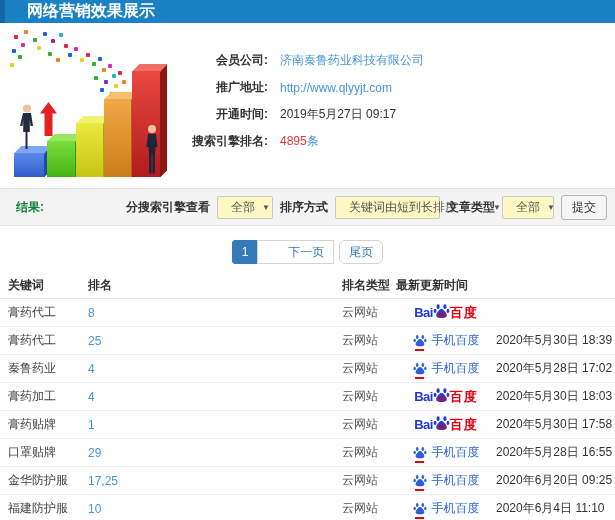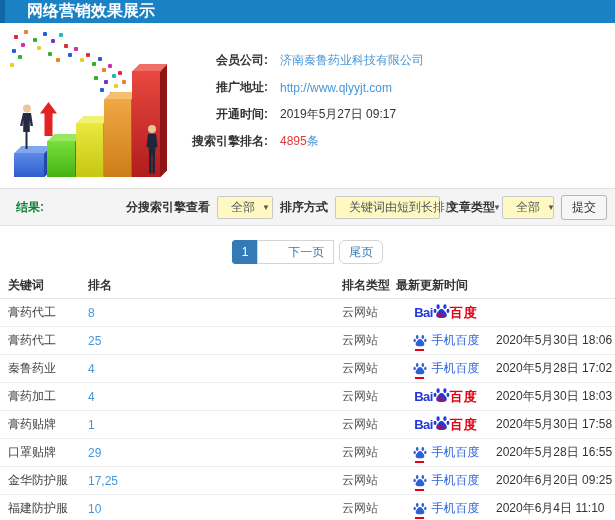--- a/index.html
+++ b/index.html
@@ -233,21 +233,21 @@
               <ellipse cx="6" cy="4.3" rx="1.9" ry="2.7"></ellipse>
               <ellipse cx="14" cy="4.3" rx="1.9" ry="2.7"></ellipse>
               <ellipse cx="2.4" cy="9.3" rx="1.7" ry="2.5"></ellipse>
               <ellipse cx="17.6" cy="9.3" rx="1.7" ry="2.5"></ellipse>
               <path d="M10 7c-2.6 0-3.3 2.2-4.8 4-1.2 1.5-1.7 2.6-1.3 4.2.5 1.9 2.7 2.4 6.1 2.4s5.6-.5 6.1-2.4c.4-1.6-.1-2.7-1.3-4.2-1.5-1.8-2.2-4-4.8-4z"></path>
             </svg>
         </span>
         <span class="m-label">手机百度</span>
       </span>
     </div>
-    <div class="c-updated">2020年5月30日 18:06</div>
+    <div class="c-updated">2020年5月30日 18:39</div>
   </div>
 
   <div class="trow">
     <div class="c-keyword">秦鲁药业</div>
     <div class="c-rank">4</div>
     <div class="c-type">云网站</div>
     <div class="c-engine" data-engine="mobile">
 
       <span class="logo-mobile">
         <span class="paw-m">

